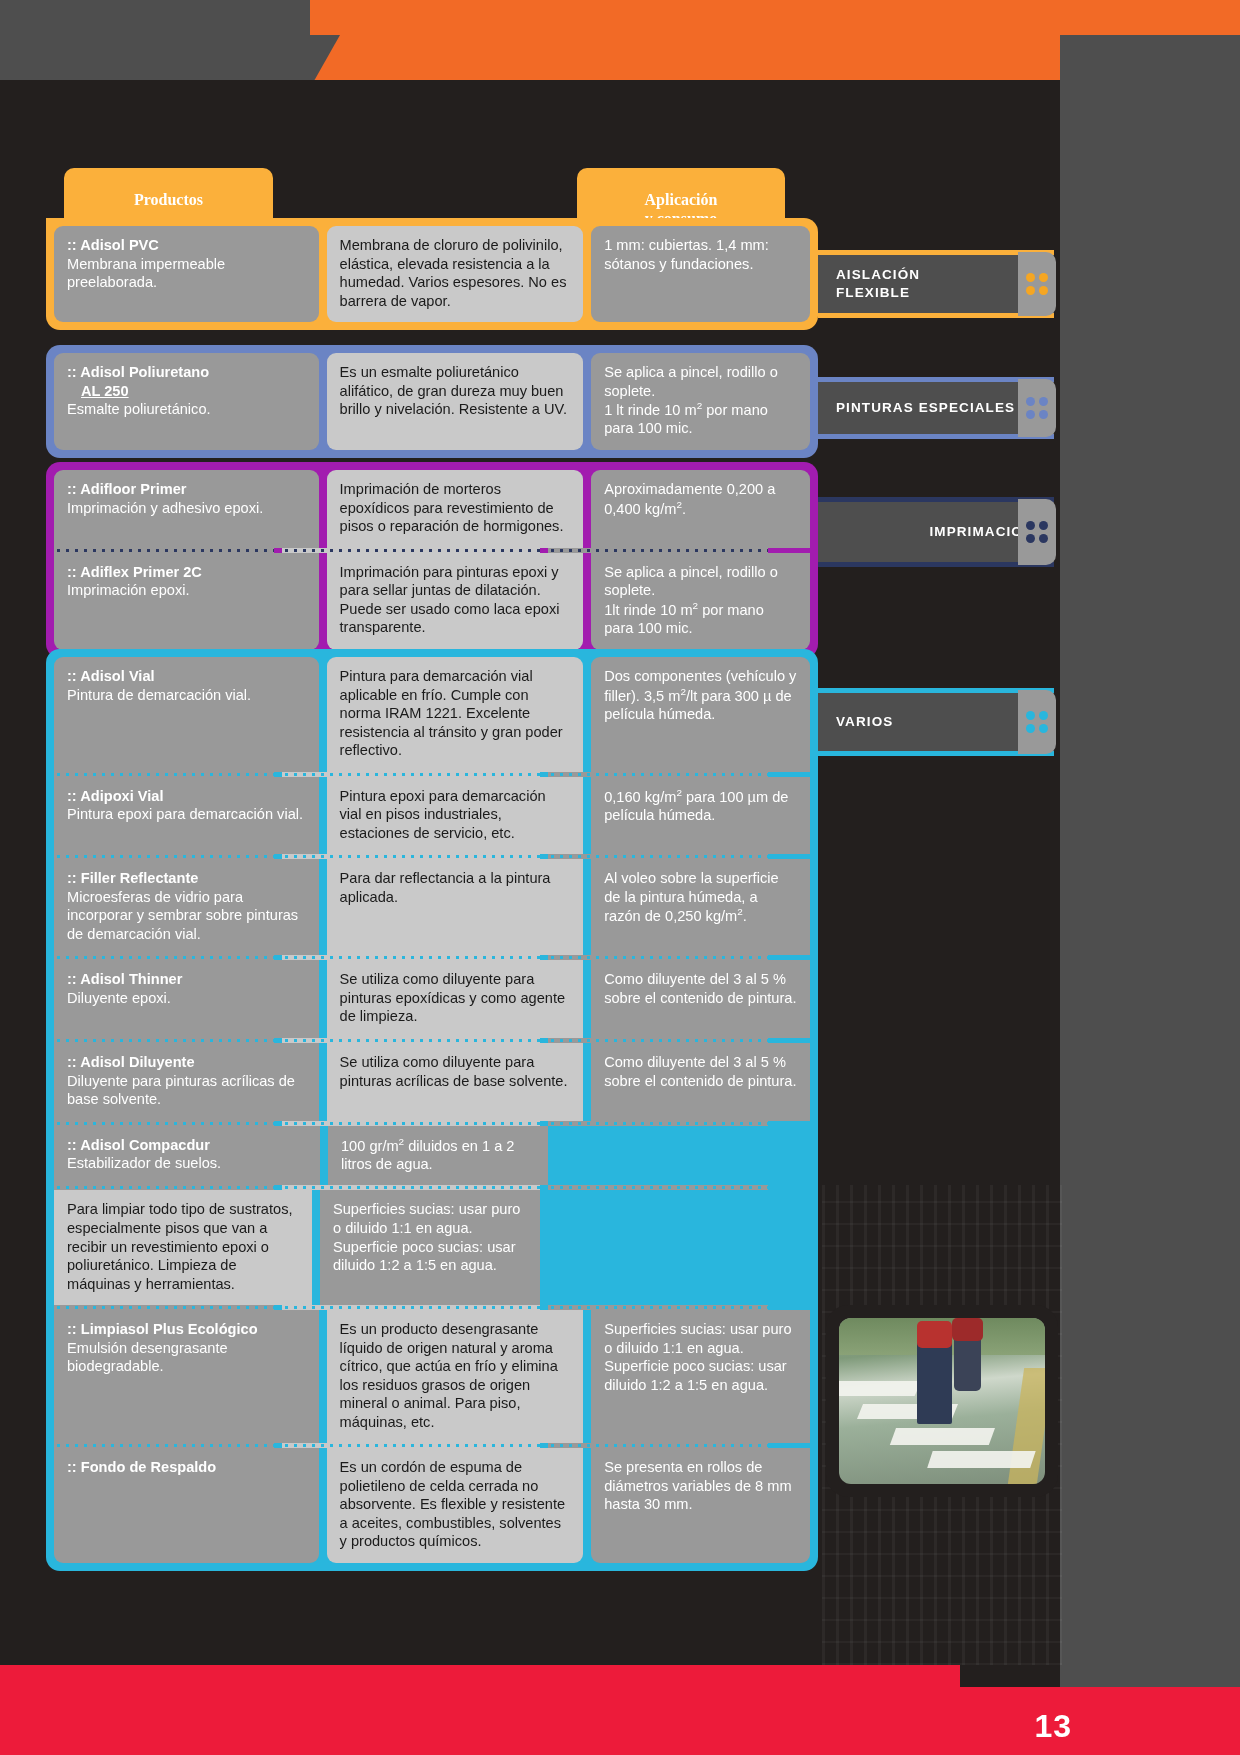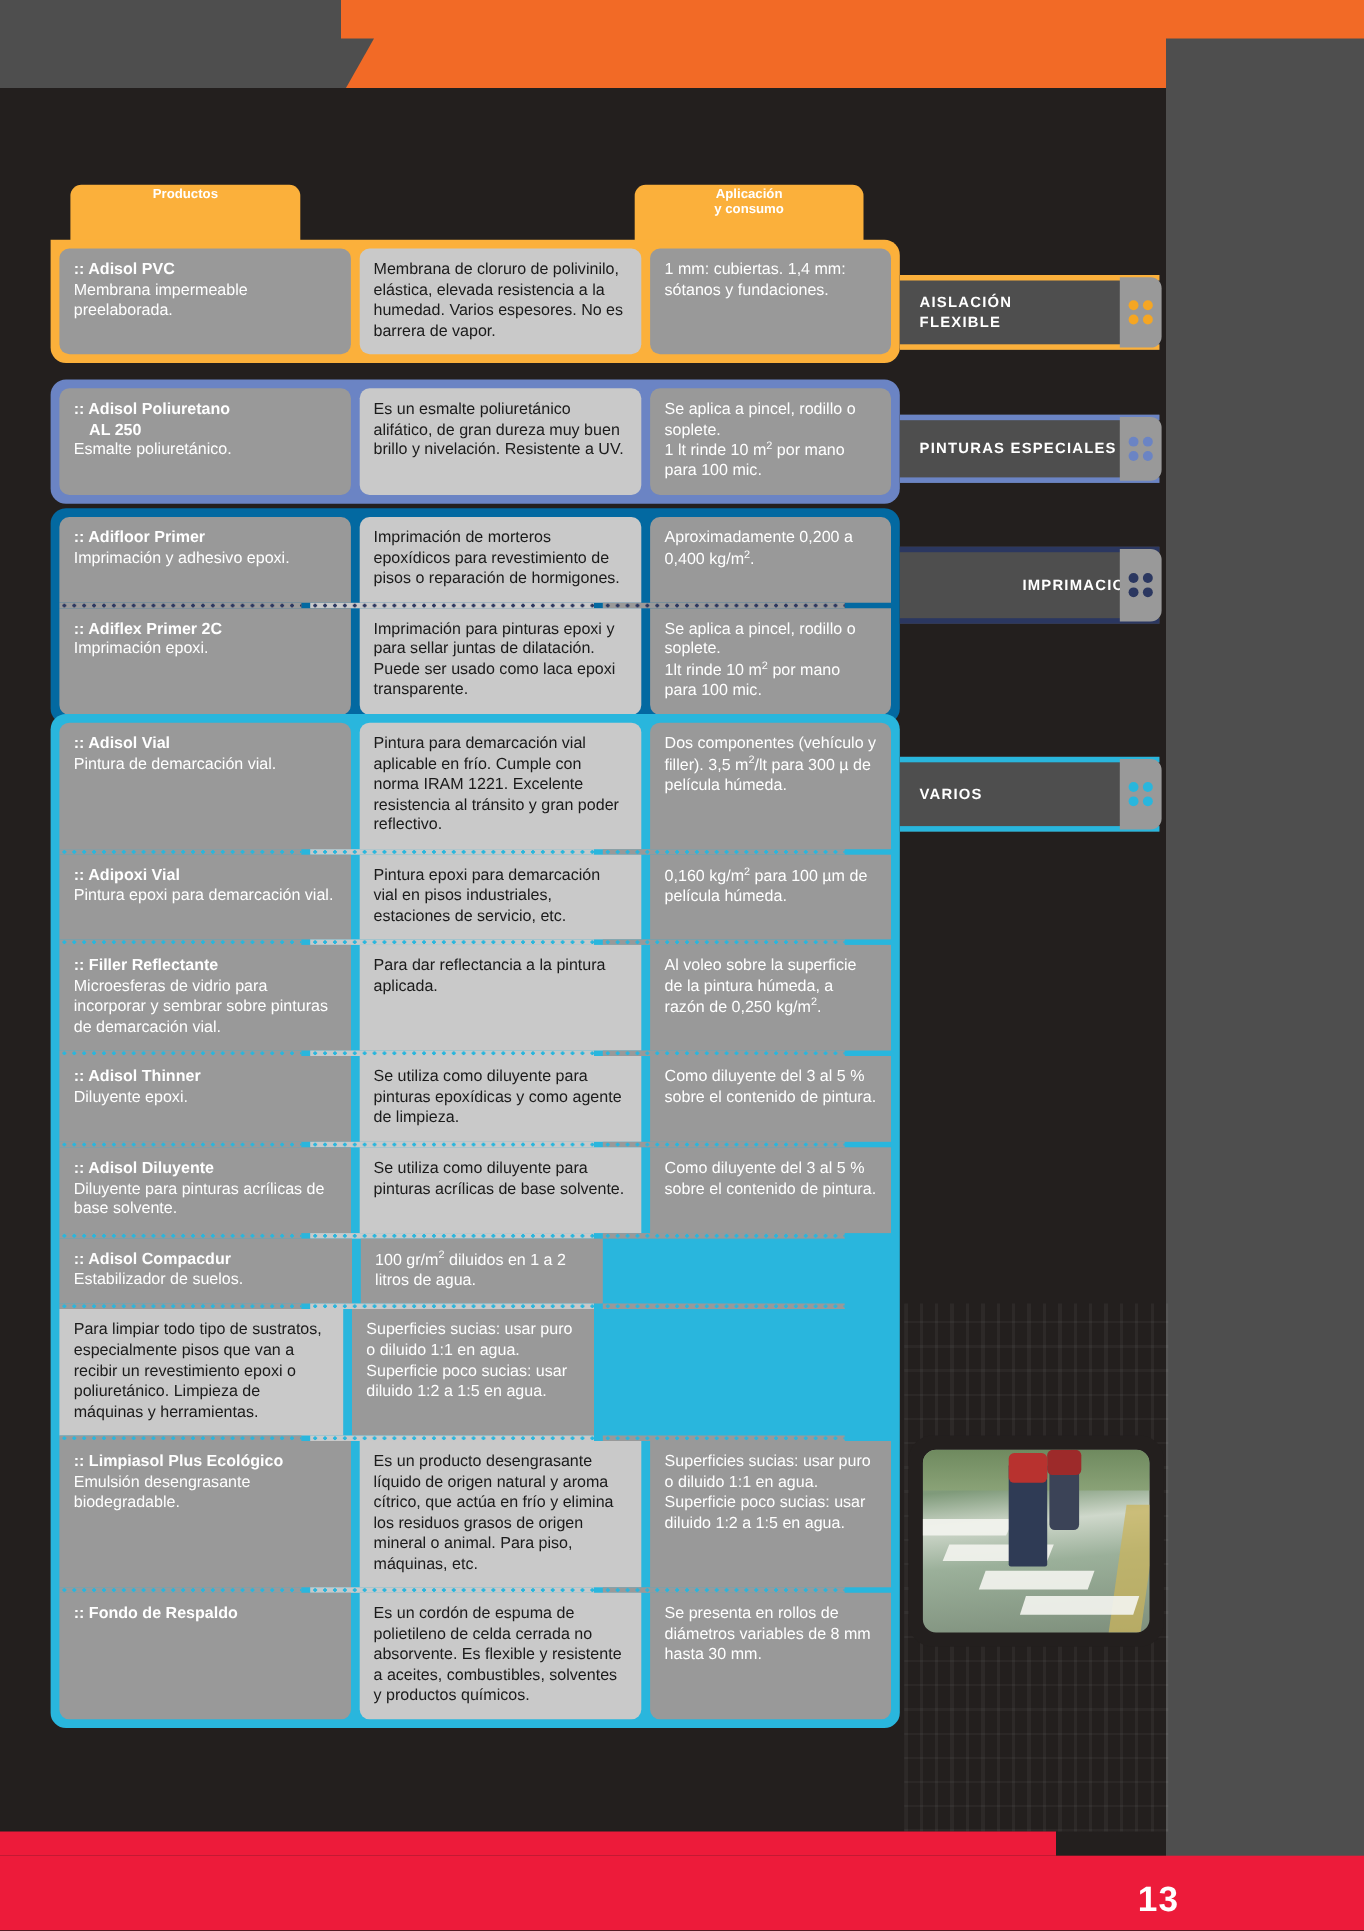--- a/index.html
+++ b/index.html
@@ -72,66 +72,67 @@
   .col-tabs {
     position: absolute;
     top: 168px; left: 64px;
     width: 744px; height: 62px;
   }
   .col-tab {
     position: absolute;
     background: #fbb03b;
     border-radius: 10px 10px 0 0;
     color: #ffffff;
-    font-size: 12px;
+    font-size: 16px;
     font-weight: bold;
     text-align: center;
     line-height: 1.2;
-    padding-top: 1px;
+    padding-top: 22px;
     height: 62px;
+    font-family: Liberation Serif, serif;
   }
   .col-tab.t1 { left: 0;   width: 209px; }
   .col-tab.t2 { left: 227px; width: 209px; }
   .col-tab.t3 { left: 513px; width: 208px; }
   .col-tab .l2 { display:block; }
 
   
   .section {
     position: absolute;
     left: 46px;
     width: 772px;
     border-radius: 14px;
     padding: 8px;
   }
   .section.s-aisla {
     top: 218px;
     background: #fbb03b;
     border-radius: 0 14px 14px 14px;
   }
   .section.s-pint  { top: 345px; background: #6b84c4; }
-  .section.s-impr  { top: 462px; background: #0369a1; }
+  .section.s-impr  { top: 462px; background: #a21caf; }
   .section.s-vario { top: 649px; background: #29b6dd; }
 
   .srow { display: flex; gap: 8px; position: relative; }
 
   .cell {
     border-radius: 9px;
     padding: 10px 13px 12px 13px;
     font-size: 14.6px;
     line-height: 1.27;
     color: #ffffff;
   }
   .cell.c1 { width: 266px; background: #999999; border-radius: 9px; }
   .cell.c2 { width: 258px; background: #c9c9c9; color: #1b1b1b; }
   .cell.c3 { width: 220px; background: #999999; }
 
   .cell .pname { font-weight: bold; display: block; }
   .cell .pname .pref { font-weight: bold; }
   .cell .pdesc { display: block; }
-  .cell .pname2 { font-weight: bold; display: block; padding-left: 14px; }
+  .cell .pname2 { font-weight: bold; display: block; padding-left: 14px; text-decoration: underline; }
 
   
   .srow:first-child .cell { border-top-left-radius: 9px; border-top-right-radius: 9px; }
   .srow:not(:first-child) .cell { border-top-left-radius: 0; border-top-right-radius: 0; }
   .srow:not(:last-child) .cell { border-bottom-left-radius: 0; border-bottom-right-radius: 0; }
   .srow:last-child .cell { border-bottom-left-radius: 9px; border-bottom-right-radius: 9px; }
 
   
   .dotrow {
     position: relative;

